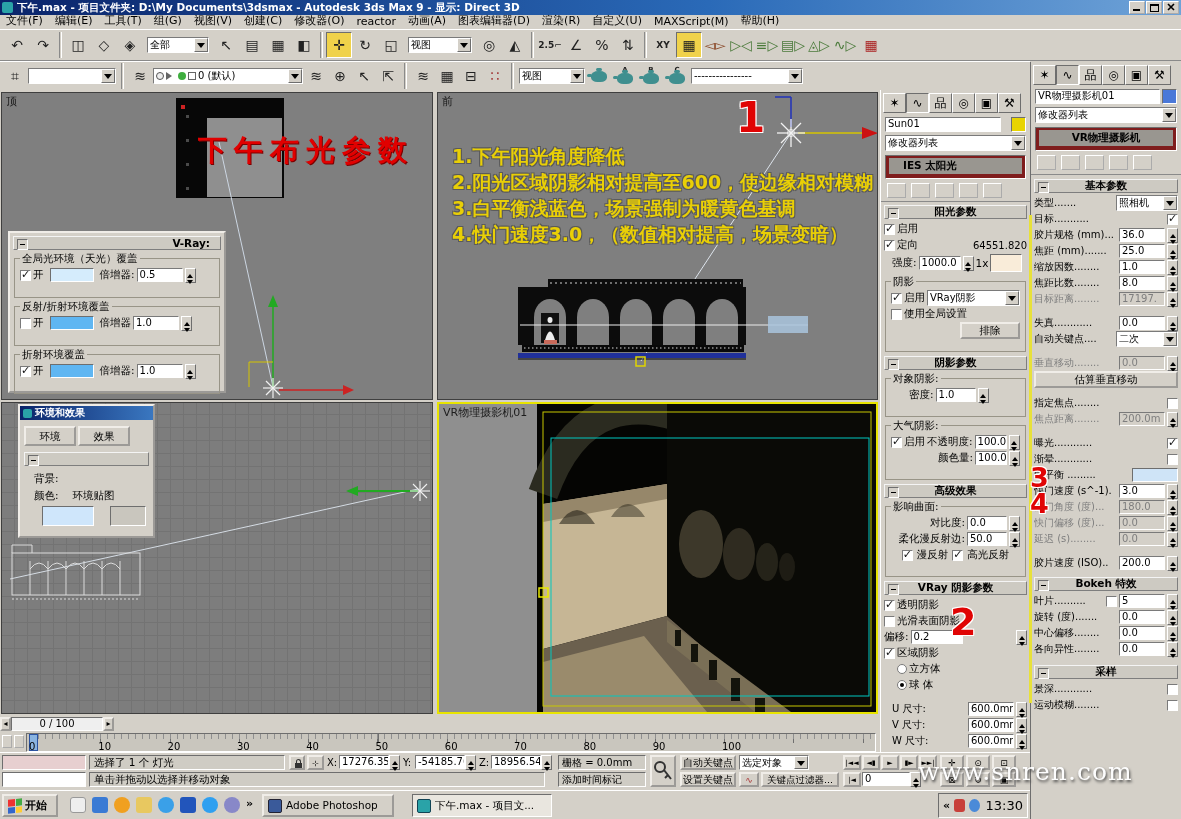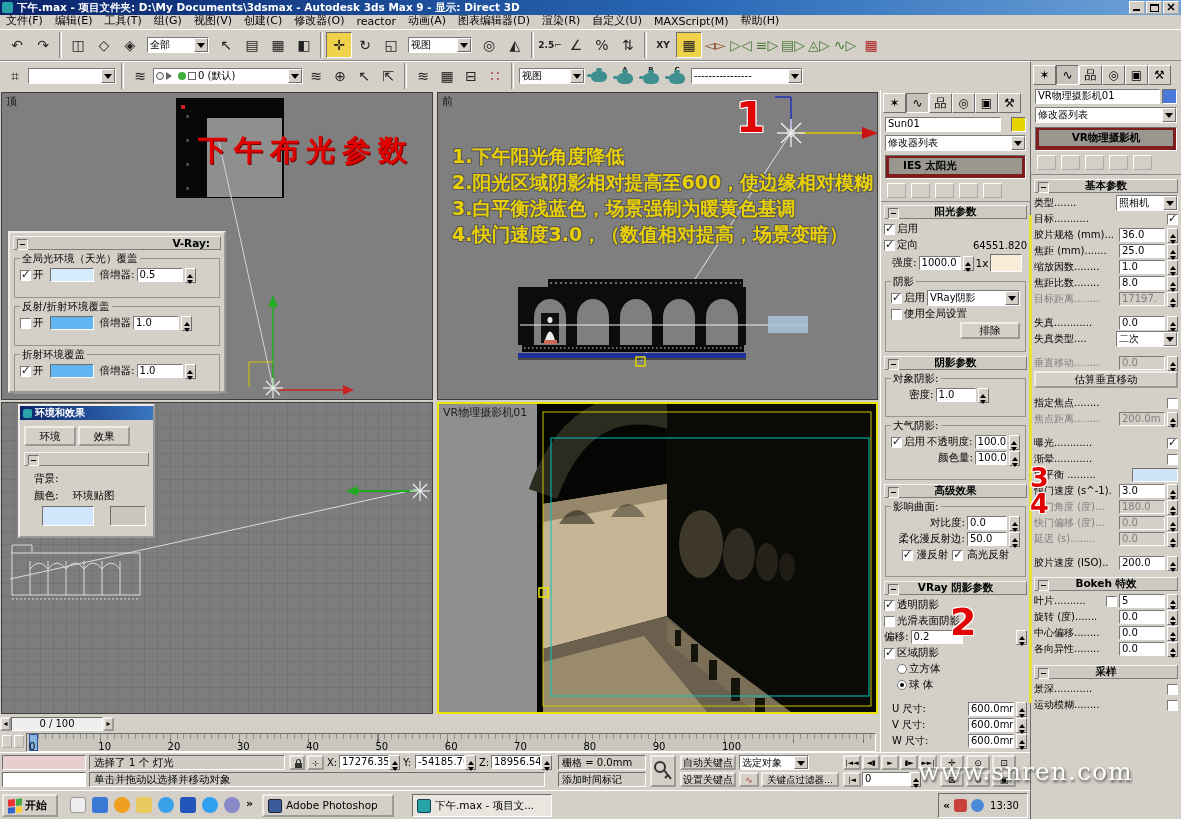--- a/index.html
+++ b/index.html
@@ -624,21 +624,21 @@
           <span class="fld val">17197.</span>
           <span class="spn"></span>
         </div>
         <div class="pgap"></div>
         <div class="prow">
           <span class="lbl">失真............</span>
           <span class="fld val">0.0</span>
           <span class="spn"></span>
         </div>
         <div class="prow">
-          <span class="lbl">失真类型....</span>
+          <span class="lbl">自动关键点....</span>
           <div class="dd" style="width: 62px;">
             <span class="ddv">二次</span>
             <span class="da"></span>
           </div>
         </div>
         <div class="pgap"></div>
         <div class="prow dis">
           <span class="lbl">垂直移动........</span>
           <span class="fld val">0.0</span>
           <span class="spn"></span>
@@ -824,21 +824,21 @@
       <span style="font-size:10.5px;white-space:nowrap;overflow:hidden">Adobe Photoshop</span>
     </span>
     <span style="position:absolute;left:412px;top:3px;width:140px;height:23px;display:flex;align-items:center;gap:4px;padding:0 4px;background:#e9e6df;border:1px solid;border-color:#6e6e6e #fff #fff #6e6e6e">
       <span style="width:14px;height:14px;background:#2aa3a8;border:1px solid #145;border-radius:2px"></span>
       <span style="font-size:10.5px;white-space:nowrap;overflow:hidden">下午.max    - 项目文...</span>
     </span>
     <span class="in1" style="position:absolute;left:938px;top:2px;width:90px;height:25px;display:flex;align-items:center;gap:4px;padding:0 4px">
       <span style="font-weight:bold">«</span>
       <span style="width:13px;height:13px;background:#c8403a;border-radius:3px"></span>
       <span style="width:13px;height:13px;background:#4a8ad8;border-radius:50%"></span>
-      <span style="font-size:10px;margin-left:2px">13:30</span>
+      <span style="font-size:13px;margin-left:2px">13:30</span>
     </span>
   </div>
 
   <div style="position:absolute;left:918px;top:757px;z-index:60;font-family:'DejaVu Serif',serif;font-weight:normal;font-size:25px;color:#fdfdfd;text-shadow:1px 2px 3px #444;letter-spacing:1px">www.snren.com</div>
   <div class="rednum" style="left:950px;top:600px;font-size:38px">2</div>
   <div class="rednum" style="left:1030px;top:462px;font-size:27px">3</div>
   <div class="rednum" style="left:1030px;top:488px;font-size:27px">4</div>
 
 </div>
 

